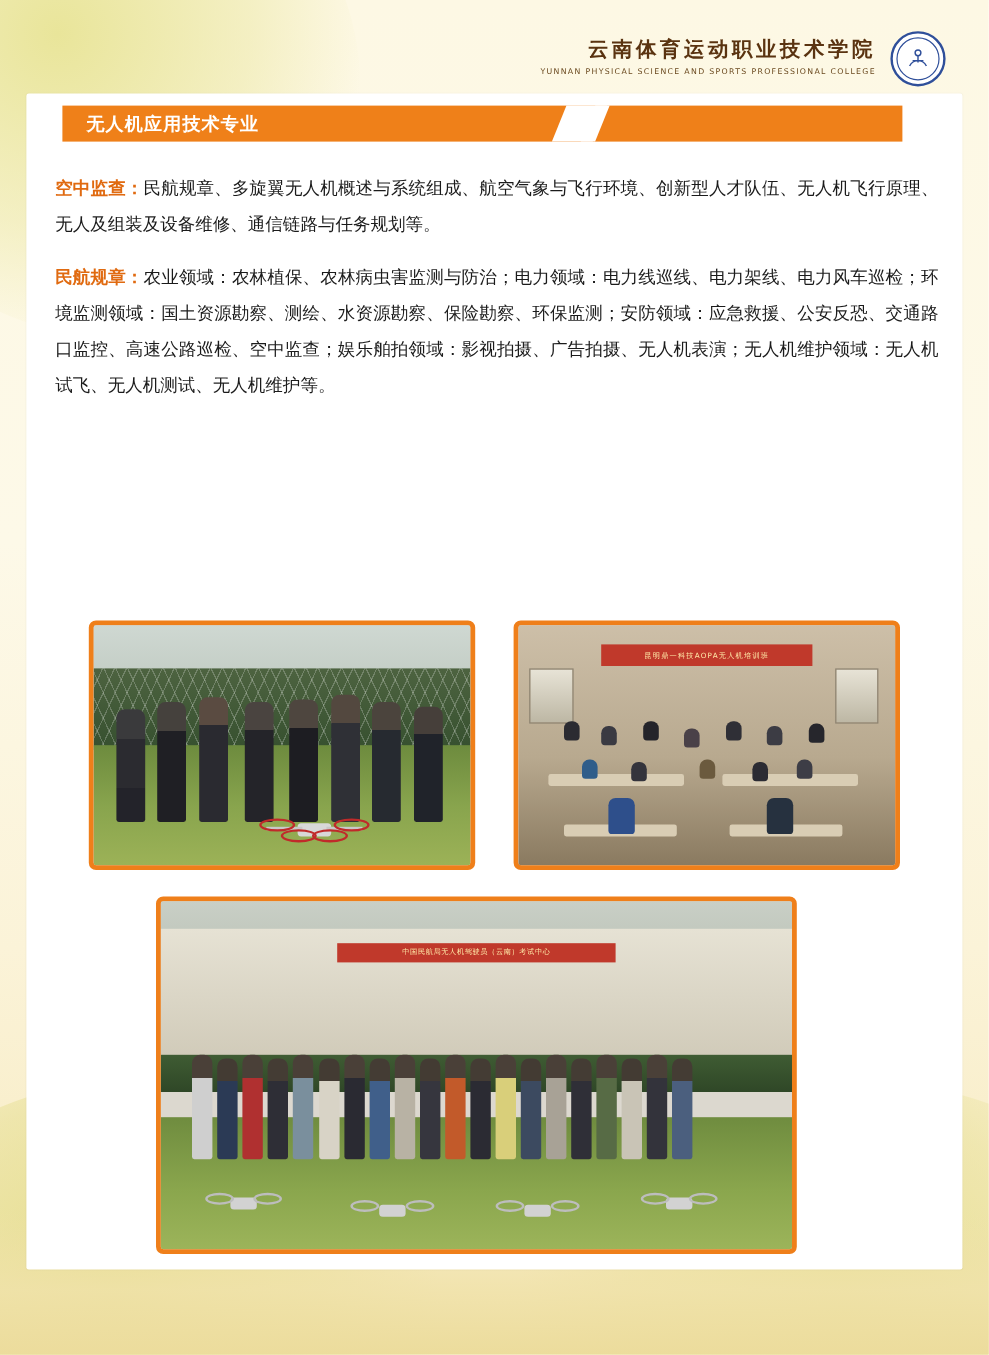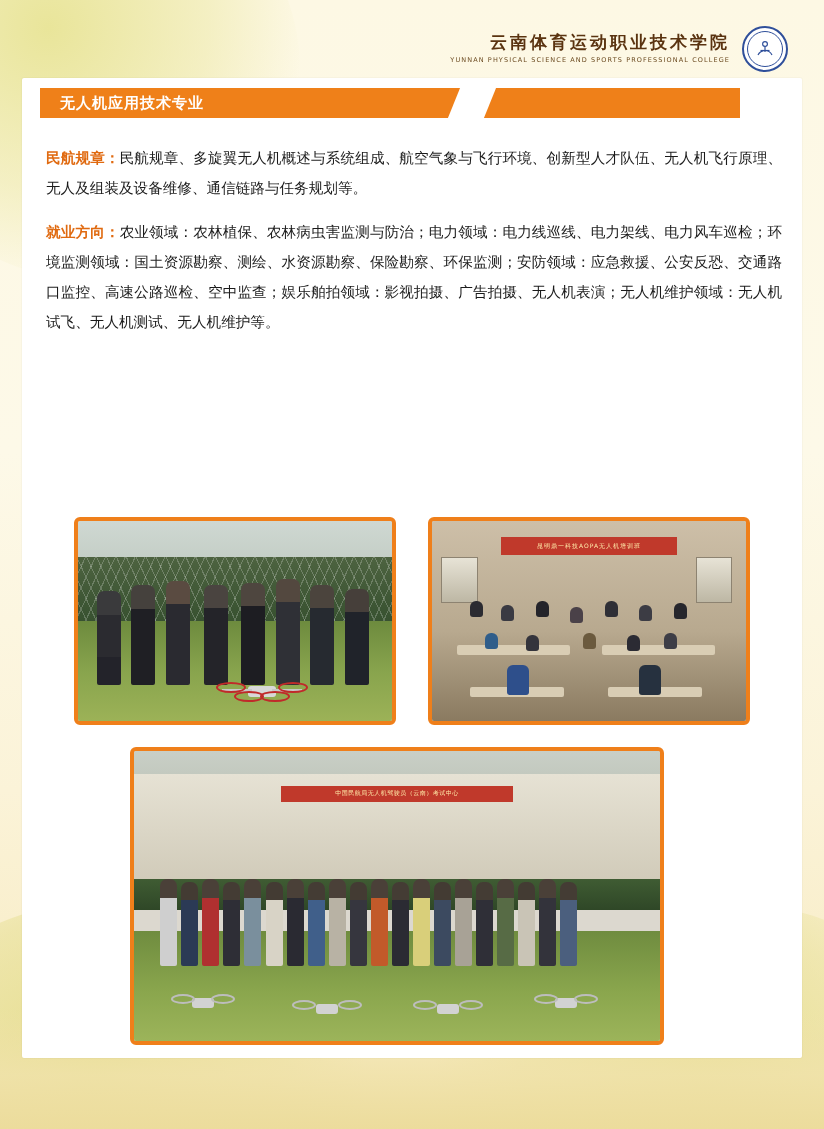--- a/index.html
+++ b/index.html
@@ -107,21 +107,21 @@
     position: absolute;
     inset: 3px;
     border-radius: 50%;
     border: 1px solid #2f4f9a;
   }
   .logo-seal svg { display: block; }
 
   
   .title-bar {
     position: absolute;
-    left: 40px;
+    left: 52px;
     top: 88px;
     width: 700px;
     height: 48px;
   }
   .title-bar .bar-bg {
     position: absolute;
     left: 0; top: 0;
     width: 700px; height: 30px;
     background: #ef8019;
   }
@@ -276,24 +276,24 @@
 
   <div class="title-bar">
     <div class="bar-bg"></div>
     <div class="slash-cut"></div>
     <div class="slash-cut2"></div>
     <div class="title-text">无人机应用技术专业</div>
   </div>
 
   <div class="content">
     <p class="para">
-      <span class="label">民航规章：</span><span>民航规章、多旋翼无人机概述与系统组成、航空气象与飞行环境、创新型人才队伍、无人机飞行原理、无人及组装及设备维修、通信链路与任务规划等。</span>
+      <span class="label">空中监查：</span><span>民航规章、多旋翼无人机概述与系统组成、航空气象与飞行环境、创新型人才队伍、无人机飞行原理、无人及组装及设备维修、通信链路与任务规划等。</span>
     </p>
     <p class="para">
-      <span class="label">就业方向：</span><span>农业领域：农林植保、农林病虫害监测与防治；电力领域：电力线巡线、电力架线、电力风车巡检；环境监测领域：国土资源勘察、测绘、水资源勘察、保险勘察、环保监测；安防领域：应急救援、公安反恐、交通路口监控、高速公路巡检、空中监查；娱乐舶拍领域：影视拍摄、广告拍摄、无人机表演；无人机维护领域：无人机试飞、无人机测试、无人机维护等。</span>
+      <span class="label">民航规章：</span><span>农业领域：农林植保、农林病虫害监测与防治；电力领域：电力线巡线、电力架线、电力风车巡检；环境监测领域：国土资源勘察、测绘、水资源勘察、保险勘察、环保监测；安防领域：应急救援、公安反恐、交通路口监控、高速公路巡检、空中监查；娱乐舶拍领域：影视拍摄、广告拍摄、无人机表演；无人机维护领域：无人机试飞、无人机测试、无人机维护等。</span>
     </p>
   </div>
 
   <div class="photos">
 
     <div class="photo" id="photo-1">
       <div class="inner">
         <div class="p1-sky"></div>
         <div class="p1-trees"></div>
         <div class="p1-fence"></div>

